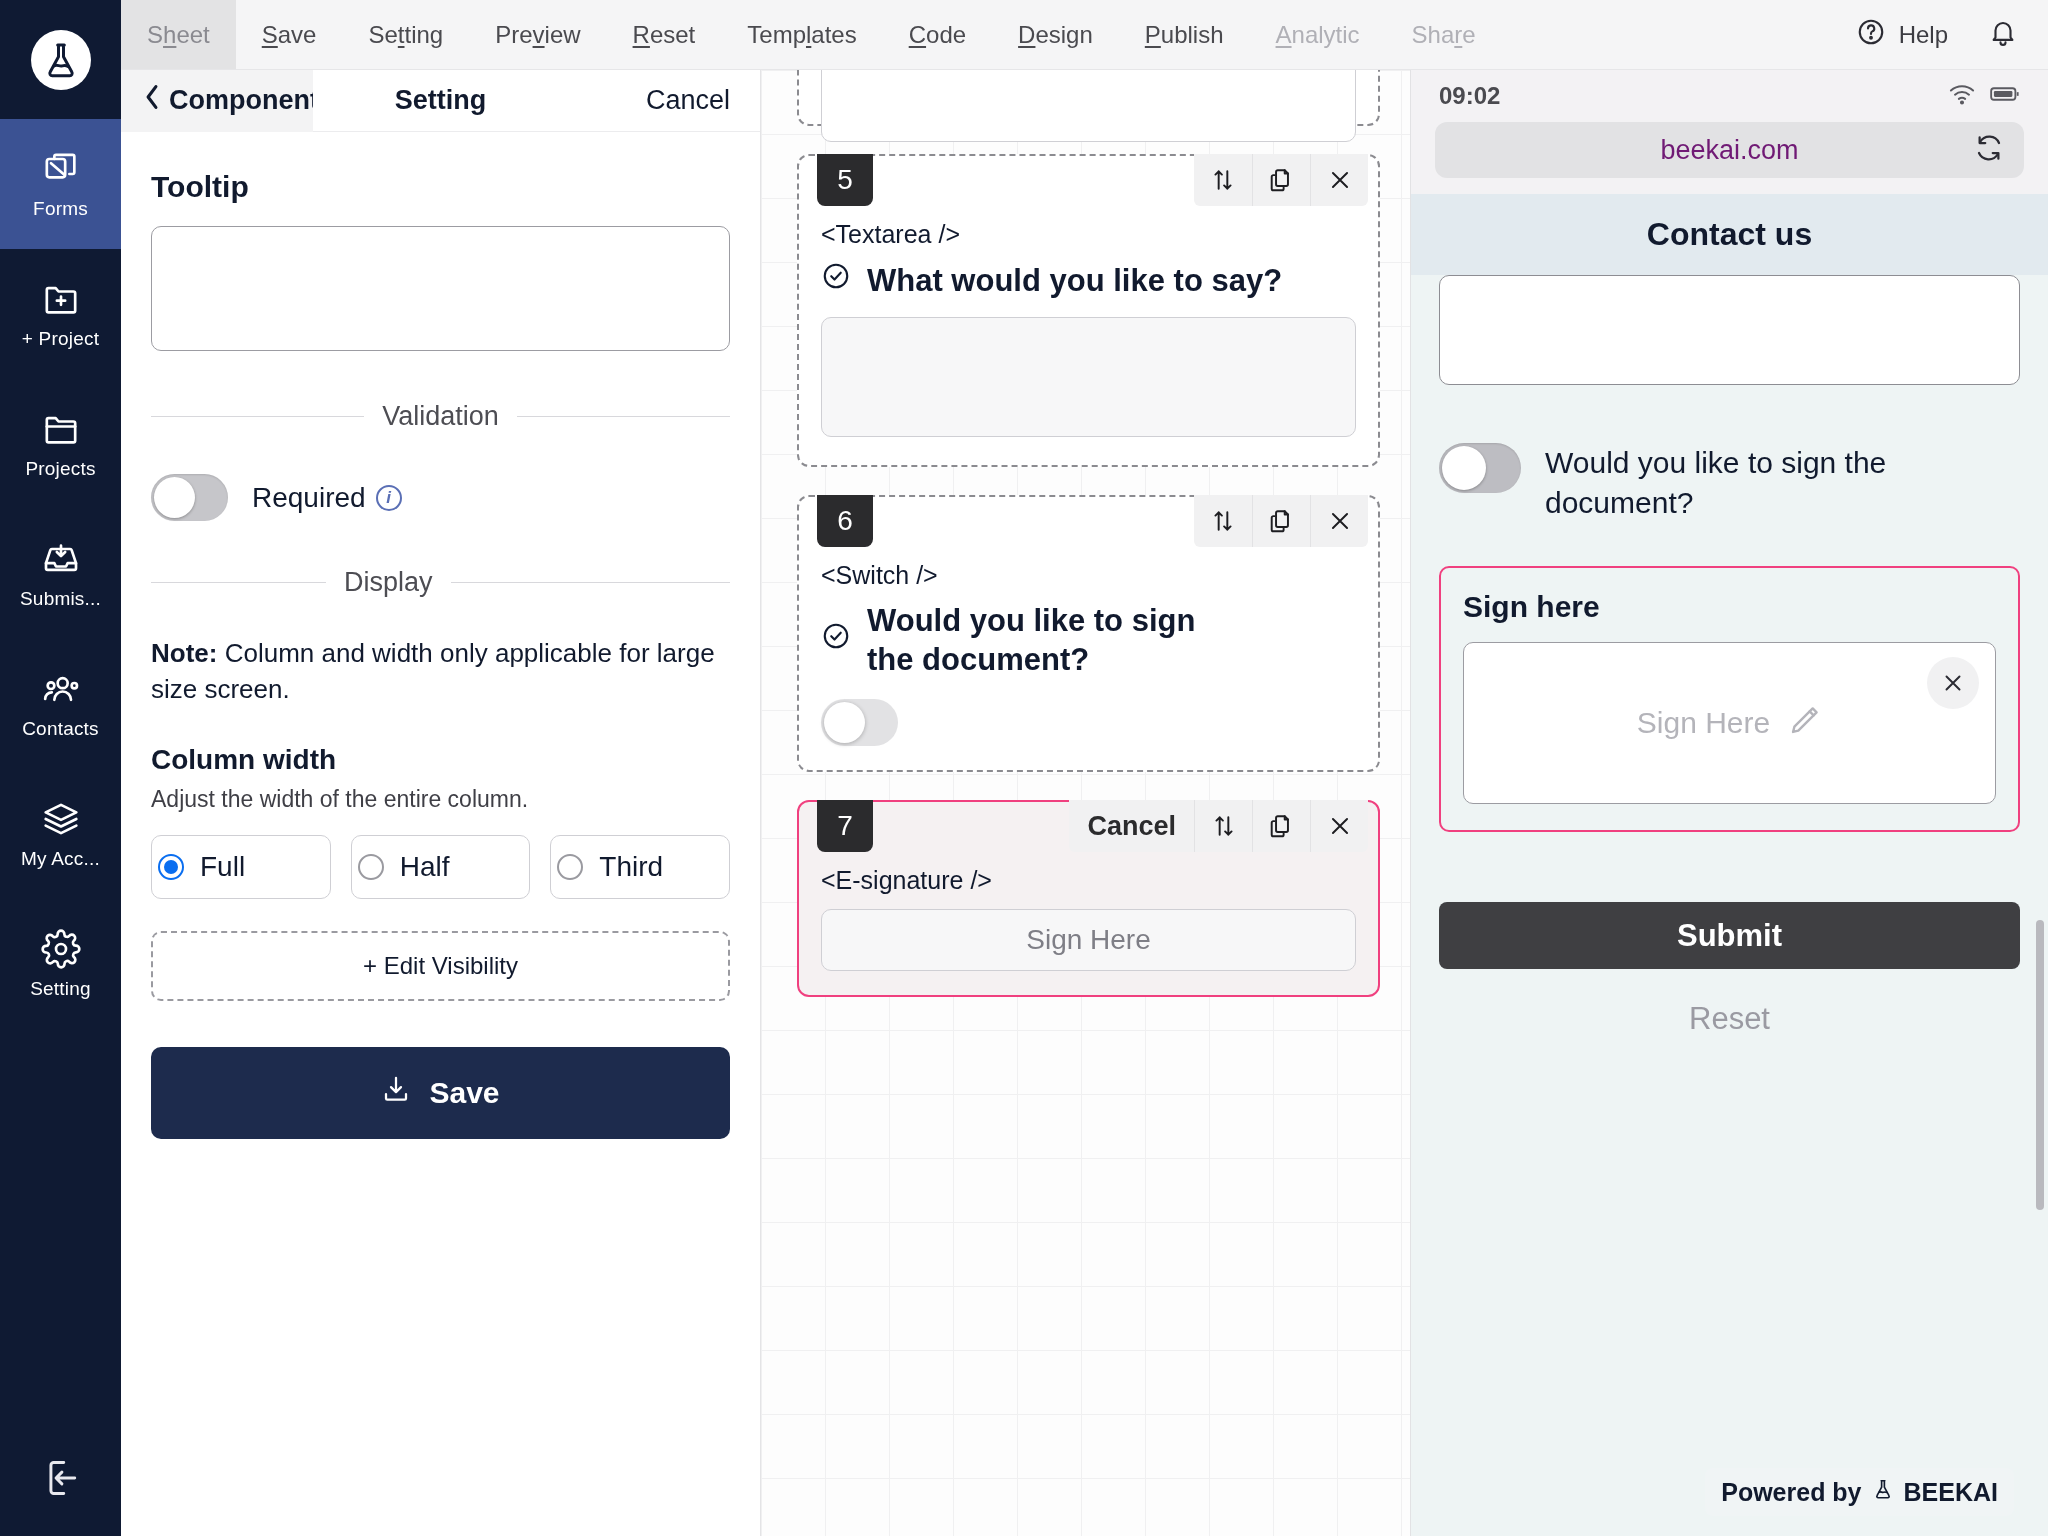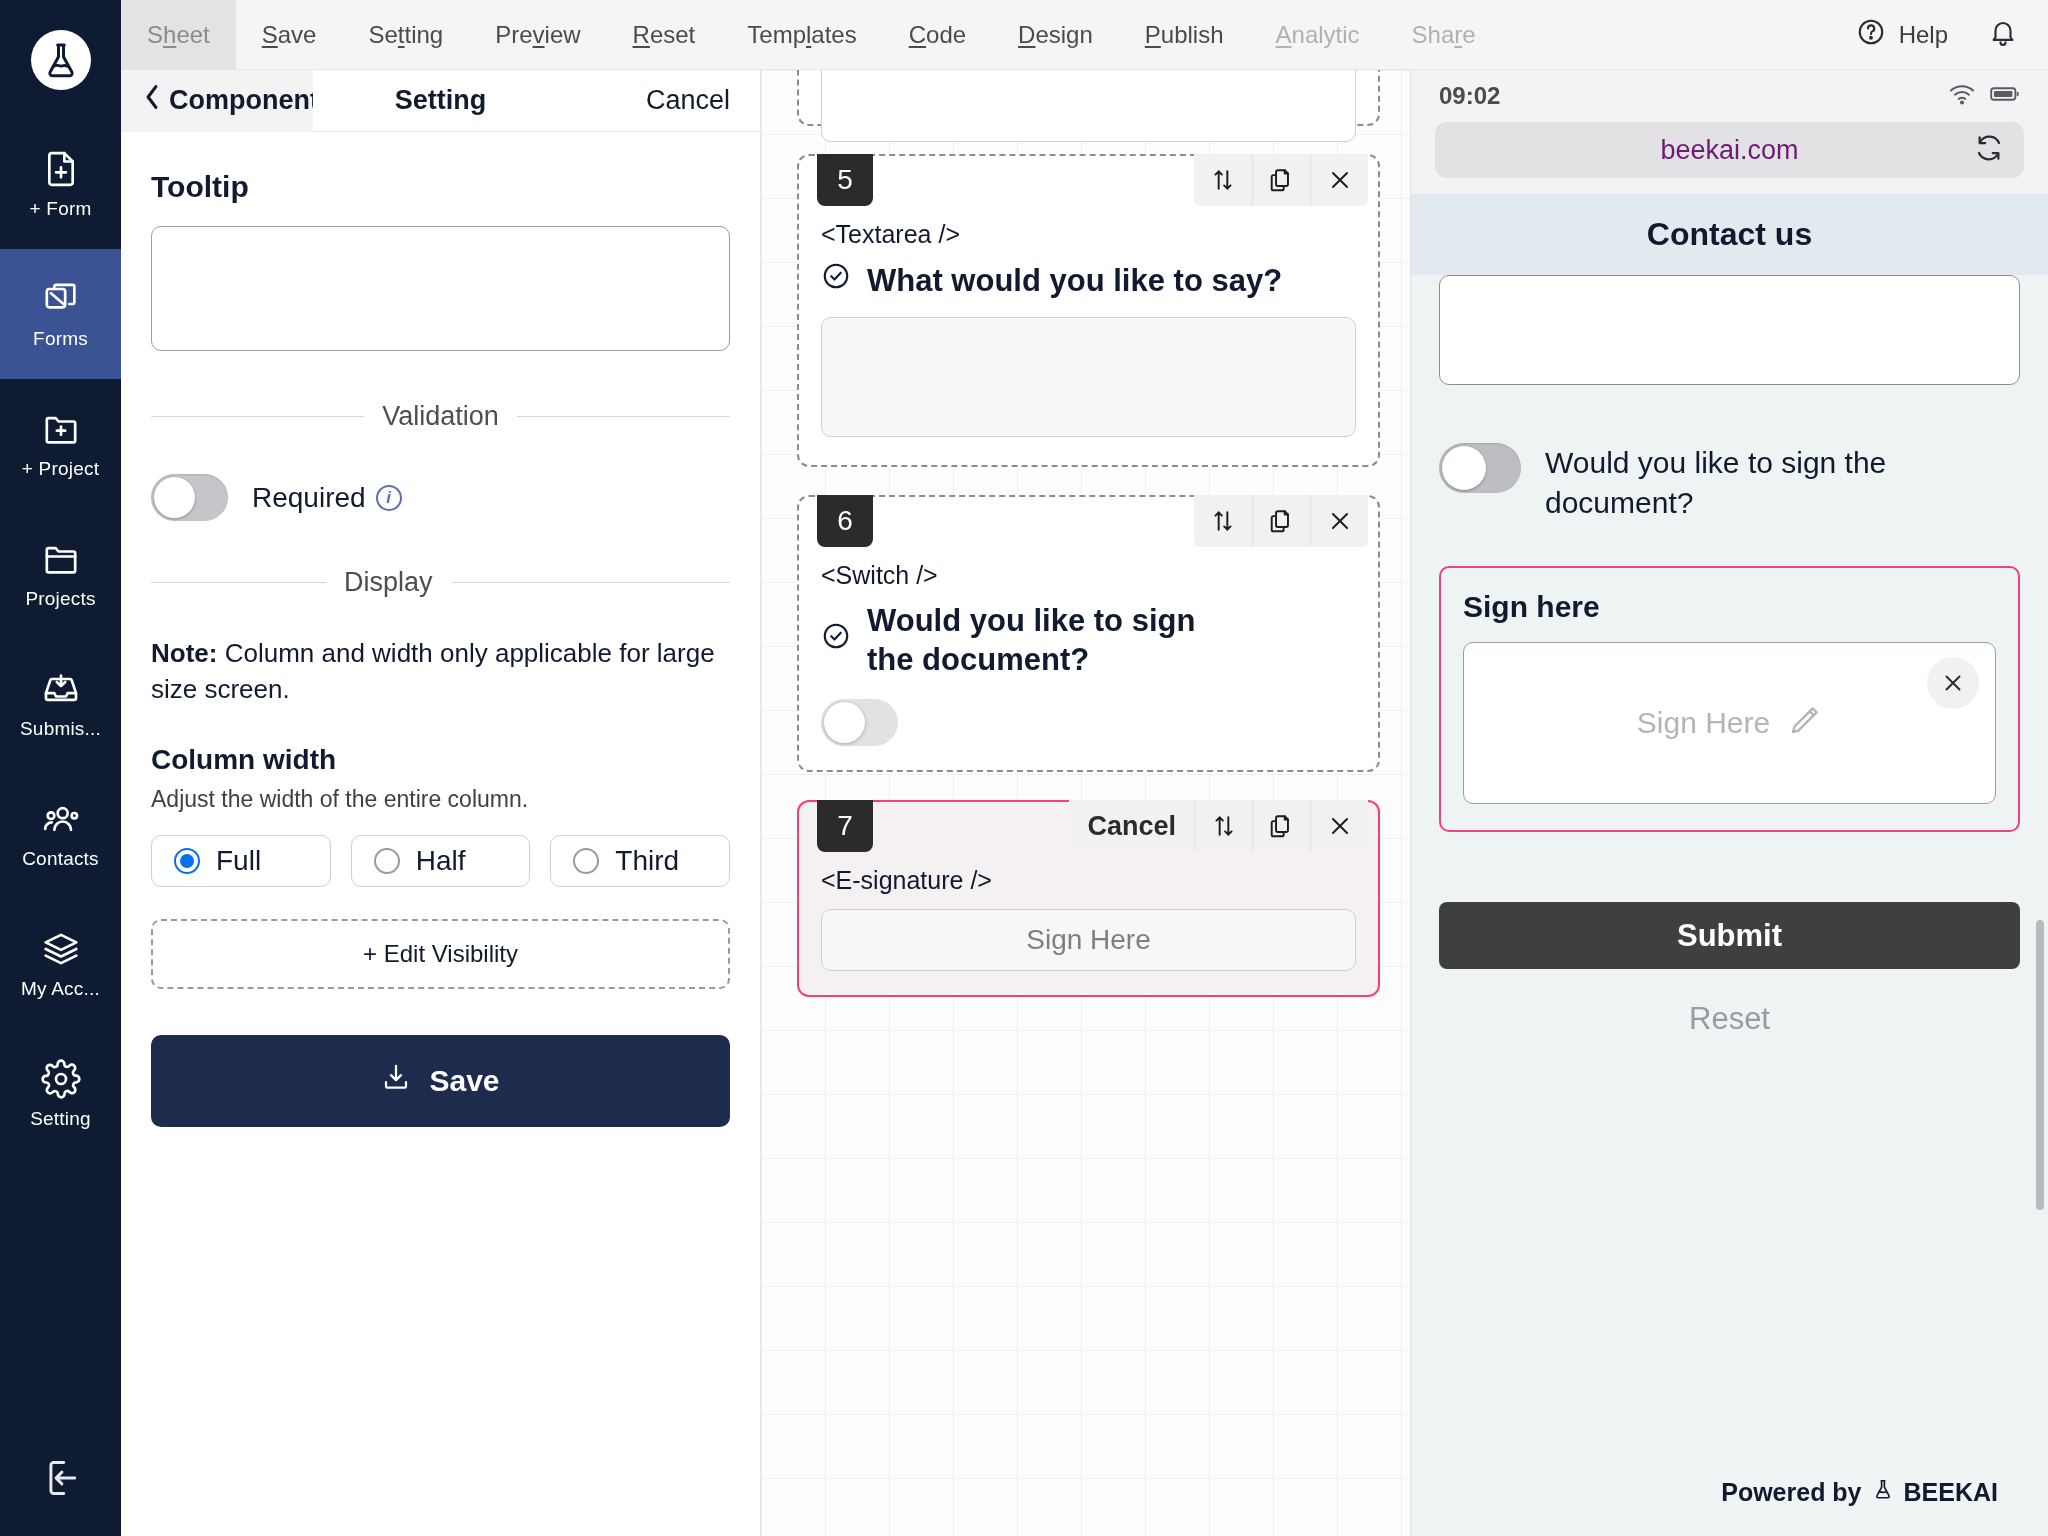--- a/index.html
+++ b/index.html
@@ -116,22 +116,22 @@
     width: 26px; height: 26px; border-radius: 50%; border: 2px solid #5a6fb5;
     color: #5a6fb5; font-size: 17px; font-weight: bold; display: inline-flex;
     align-items: center; justify-content: center; font-style: italic; cursor: pointer;
   }
   .note { font-size: 26px; color: #111a2e; line-height: 1.38; margin-top: 38px; }
   .note b { font-weight: bold; }
   .sub-head { font-size: 28px; font-weight: bold; color: #111a2e; margin-top: 36px; }
   .sub-desc { font-size: 23px; color: #3f3f46; margin-top: 10px; }
   .radio-row { display: flex; gap: 20px; margin-top: 22px; }
   .radio-box {
-    flex: 1; height: 52px; border: 1px solid #cfcfd4; border-radius: 10px;
-    display: flex; align-items: center; gap: 16px; padding-left: 22px;
+    flex: 1; height: 64px; border: 1px solid #cfcfd4; border-radius: 10px;
+    display: flex; align-items: center; gap: 16px; padding-left: 6px;
     font-size: 28px; color: #111a2e; cursor: pointer; background: #fff;
   }
   .radio-dot {
     width: 26px; height: 26px; border-radius: 50%;
     border: 2px solid #9a9aa0; flex-shrink: 0; position: relative;
   }
   .radio-dot.on { border-color: #0a6ef0; border-width: 2px; }
   .radio-dot.on::after {
     content: ""; position: absolute; inset: 4px; border-radius: 50%; background: #0a6ef0;
   }
@@ -293,30 +293,20 @@
 
     <div class="rail-logo">
       <div class="logo-circle">
         <svg width="40" height="40" viewBox="0 0 24 24" fill="none" stroke="#0f1a33" stroke-width="1.8" stroke-linecap="round" stroke-linejoin="round">
           <path d="M10 3h4M10.5 3v7L5.5 19.2A1.5 1.5 0 0 0 6.8 21.5h10.4a1.5 1.5 0 0 0 1.3-2.3L13.5 10V3"></path>
           <path d="M7.8 15.5c2-1 3.2.6 5 0 1.4-.5 2.3-.3 3.4.3" fill="#0f1a33"></path>
         </svg>
       </div>
     </div>
 
-    <div class="rail-item">
-      <span class="rail-icon">
-        <svg width="40" height="40" viewBox="0 0 24 24" fill="none" stroke="#fff" stroke-width="1.6" stroke-linecap="round" stroke-linejoin="round">
-          <path d="M14 2.5H6.5A1.5 1.5 0 0 0 5 4v16a1.5 1.5 0 0 0 1.5 1.5h11A1.5 1.5 0 0 0 19 20V7.5z"></path>
-          <path d="M14 2.5V7.5H19"></path>
-            <path d="M12 11v6M9 14h6"></path>
-        </svg>
-      </span>
-      <span class="rail-label">+ Form</span>
-    </div>
 
     <div class="rail-item active">
       <span class="rail-icon">
         <svg width="40" height="40" viewBox="0 0 24 24" fill="none" stroke="#fff" stroke-width="1.6" stroke-linecap="round" stroke-linejoin="round">
           <rect x="3.5" y="6" width="11" height="11" rx="1.5"></rect>
           <path d="M8 6V4.5a1 1 0 0 1 1-1h10a1 1 0 0 1 1 1V14a1 1 0 0 1-1 1h-2"></path>
           <path d="M6 8.5l8 7"></path>
         </svg>
       </span>
       <span class="rail-label">Forms</span>

